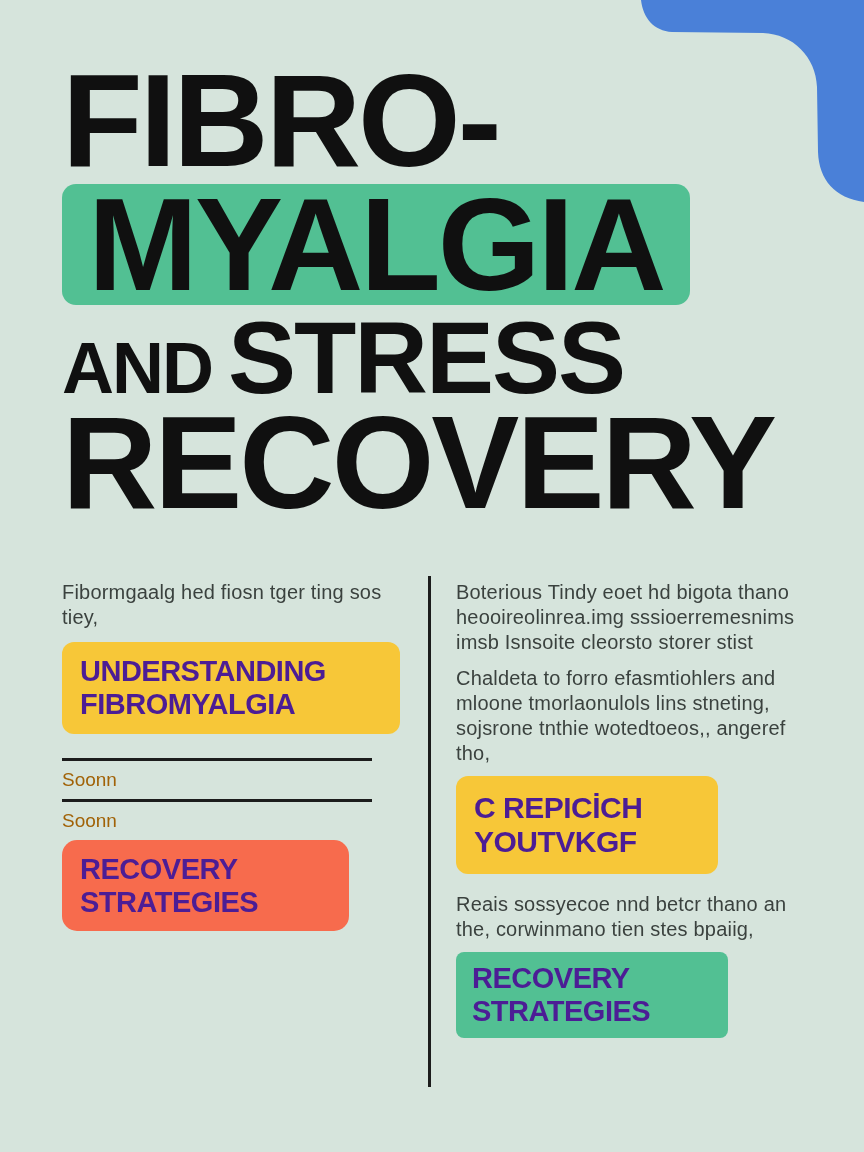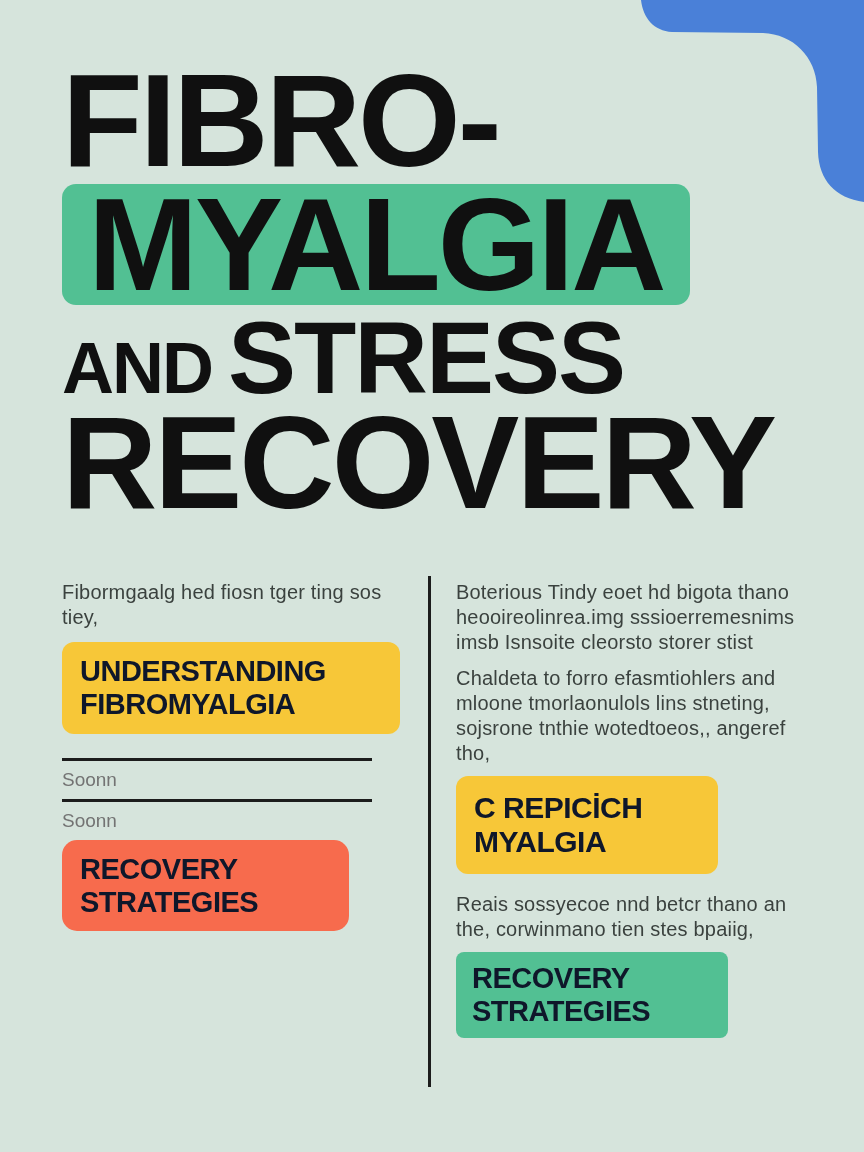--- a/index.html
+++ b/index.html
@@ -45,25 +45,25 @@
   .col{position:absolute;top:580px;color:var(--body-text);}
   .col-left{left:62px;width:338px;}
   .col-right{left:456px;width:364px;}
   .divider{
     position:absolute;left:428px;top:576px;width:3px;height:511px;
     background:var(--rule-color);
   }
   .para{font-size:20px;line-height:1.26;letter-spacing:0.2px;margin:0 0 8px 0;}
   .col-right .para{margin-bottom:10px;}
   .intro{margin-bottom:12px;}
-  .label{font-size:19px;color:#737373;margin:6px 0 8px 0;}
+  .label{font-size:19px;color:#a16207;margin:6px 0 8px 0;}
   .rule{border:none;border-top:3px solid var(--rule-color);margin:0 0 8px 0;}
   .rule-1,.rule-2{width:310px;}
   .hl-box{
-    font-weight:bold;color:#0f172a;line-height:1.13;letter-spacing:-0.5px;
+    font-weight:bold;color:#4c1d95;line-height:1.13;letter-spacing:-0.5px;
     border-radius:12px;padding:13px 18px;margin-bottom:24px;
     font-size:29px;
   }
   .box-yellow{background:var(--accent-yellow);}
   .box-red{background:var(--accent-red);border-radius:15px;}
   .box-green{background:var(--accent-green);border-radius:8px;}
   .box-understanding{width:338px;}
   .box-stress{width:310px;}
   .box-recovery-left{width:287px;margin-top:2px;}
   .box-repicich{width:262px;font-size:30px;padding:15px 18px;margin-bottom:18px;}
@@ -103,21 +103,21 @@
     <hr class="rule rule-2">
     <div class="label">Soonn</div>
 
     <div class="hl-box box-red box-recovery-left">RECOVERY STRATEGIES</div>
   </section>
 
   <section class="col col-right">
     <p class="para">Boterious Tindy eoet hd bigota thano heooireolinrea.img sssioerremesnims imsb Isnsoite cleorsto storer stist</p>
     <p class="para">Chaldeta to forro efasmtiohlers and mloone tmorlaonulols lins stneting, sojsrone tnthie wotedtoeos,, angeref tho,</p>
 
-    <div class="hl-box box-yellow box-repicich">C REPICİCH MYALGIA</div>
+    <div class="hl-box box-yellow box-repicich">C REPICİCH YOUTVKGF</div>
 
     <p class="para">Reais sossyecoe nnd betcr thano an the, corwinmano tien stes bpaiig,</p>
 
     <div class="hl-box box-green box-recovery-right">RECOVERY STRATEGIES</div>
 
   </section>
 
 </div>
 
 </body></html>

